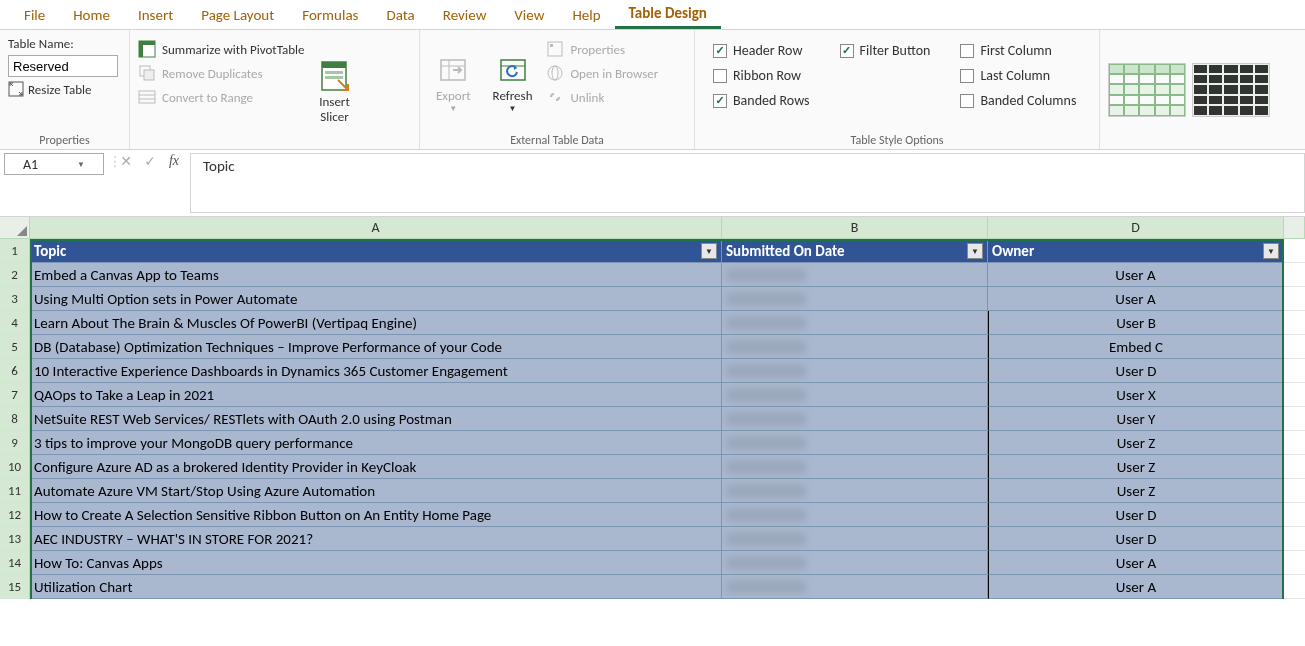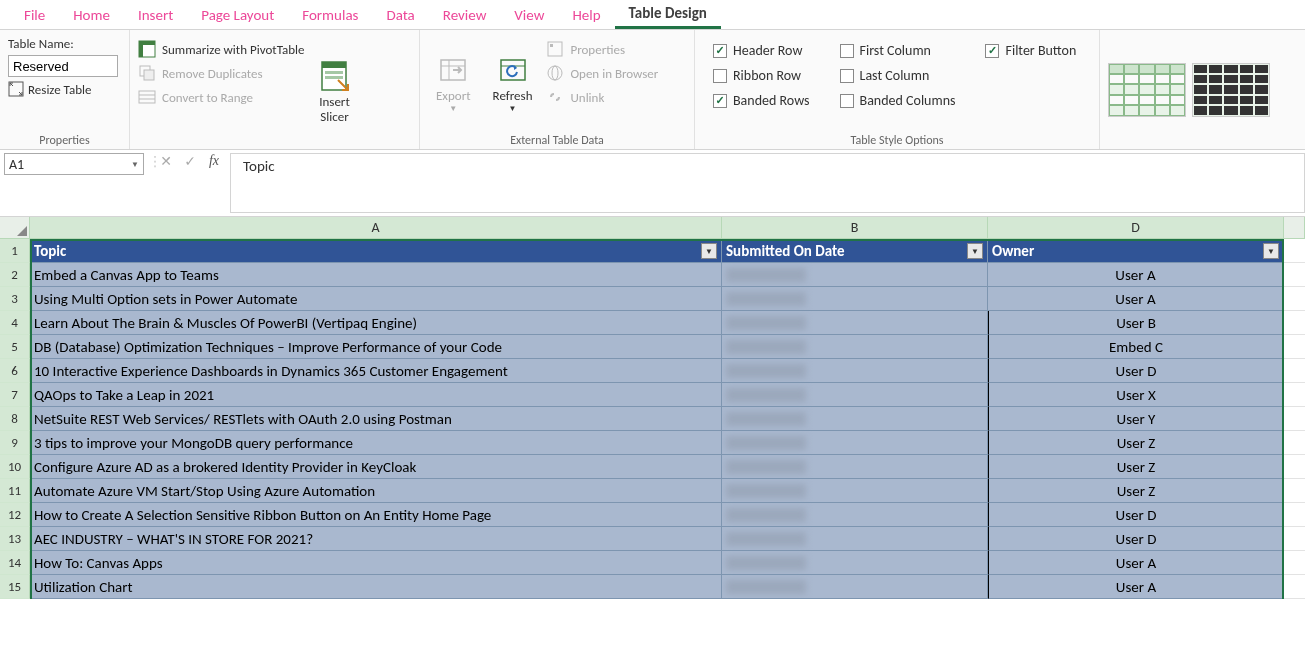--- a/index.html
+++ b/index.html
@@ -1,21 +1,21 @@
 <!DOCTYPE html>
 <html><head>
 <meta charset="utf-8">
 <style>
   * { box-sizing: border-box; margin: 0; padding: 0; }
   body { font-family: "Segoe UI", Calibri, Arial, sans-serif; font-size: 14px; background: #fff; color: #333; width: 1305px; height: 646px; overflow: hidden; }
   
   
   .ribbon-tabs { display: flex; align-items: center; height: 30px; border-bottom: 1px solid #d4d4d4; padding-left: 10px; }
-  .ribbon-tab { padding: 4px 14px; cursor: pointer; font-size: 15px; color: #ec4899; }
-  .ribbon-tab.active { color: #404040; border-bottom: 3px solid #217346; font-weight: 600; }
+  .ribbon-tab { padding: 4px 14px; cursor: pointer; font-size: 15px; color: #a16207; }
+  .ribbon-tab.active { color: #a16207; border-bottom: 3px solid #217346; font-weight: 600; }
   
   
   .ribbon-body { display: flex; height: 120px; border-bottom: 1px solid #d4d4d4; background: #fafafa; }
   .ribbon-group { display: flex; flex-direction: column; justify-content: space-between; padding: 6px 8px 2px 8px; border-right: 1px solid #e1e1e1; }
   .ribbon-group-content { display: flex; gap: 6px; flex: 1; }
   .ribbon-group-label { text-align: center; font-size: 12px; color: #666; padding-top: 2px; }
   
   
   .prop-col { display: flex; flex-direction: column; gap: 4px; }
   .table-name-label { font-size: 13px; }
@@ -41,21 +41,21 @@
   .styles-group { display: flex; gap: 6px; align-items: center; padding: 10px 8px; }
   .style-thumb { width: 78px; height: 54px; border: 1px solid #ccc; display: flex; flex-direction: column; cursor: pointer; }
   .style-thumb .tr { flex: 1; display: flex; }
   .style-thumb .tc { flex: 1; border: 1px solid #ccc; }
   .thumb1 .tc { border-color: #8ab98a; }
   .thumb1 .hd .tc { background: #cde4cd; }
   .thumb1 .alt .tc { background: #e8f3e8; }
   .thumb2 { background: #333; }
   .thumb2 .tc { border-color: #e8f3e8; background: #333; }
   .thumb2 .hd .tc { background: #333; }
-  .name-box { width: 140px; height: 22px; border: 1px solid #aaa; margin: 0 4px; padding: 0 4px; font-size: 14px; display: flex; align-items: center; justify-content: space-between; }
+  .name-box { width: 100px; height: 22px; border: 1px solid #aaa; margin: 0 4px; padding: 0 18px; font-size: 14px; display: flex; align-items: center; justify-content: space-between; }
   .name-box-dd { font-size: 8px; color: #666; }
   .fb-sep { width: 6px; color: #ccc; }
   .fb-btn { width: 24px; text-align: center; color: #aaa; cursor: pointer; font-size: 14px; }
   .fb-fx { font-style: italic; font-family: "Times New Roman", serif; color: #555; }
   .formula-input { flex: 1; padding: 0 12px; font-size: 15px; color: #333; }
   .formula-wrap { flex: 1; border: 1px solid #d4d4d4; margin-left: 4px; height: 60px; display: flex; align-items: flex-start; padding-top: 3px; }
   
   
   .grid-area { position: relative; }
   .col-headers { display: flex; height: 22px; background: #e8efe8; border-bottom: 1px solid #b7d8b7; }
@@ -220,36 +220,36 @@
             <span class="checkbox"></span>
             <span>Ribbon Row</span>
           </div>
         <div class="check-item">
             <span class="checkbox checked"></span>
             <span>Banded Rows</span>
           </div>
       </div>
       <div class="check-col">
         <div class="check-item">
+            <span class="checkbox checked"></span>
+            <span>Filter Button</span>
+          </div>
+      </div>
+      <div class="check-col">
+        <div class="check-item">
             <span class="checkbox"></span>
             <span>First Column</span>
           </div>
         <div class="check-item">
             <span class="checkbox"></span>
             <span>Last Column</span>
           </div>
         <div class="check-item">
             <span class="checkbox"></span>
             <span>Banded Columns</span>
-          </div>
-      </div>
-      <div class="check-col">
-        <div class="check-item">
-            <span class="checkbox checked"></span>
-            <span>Filter Button</span>
           </div>
       </div>
     </div>
     <div class="ribbon-group-label">Table Style Options</div>
   </div>
 
   <div class="styles-group">
     <div class="style-thumb thumb1">
       <div class="tr hd">
           <div class="tc"></div>

